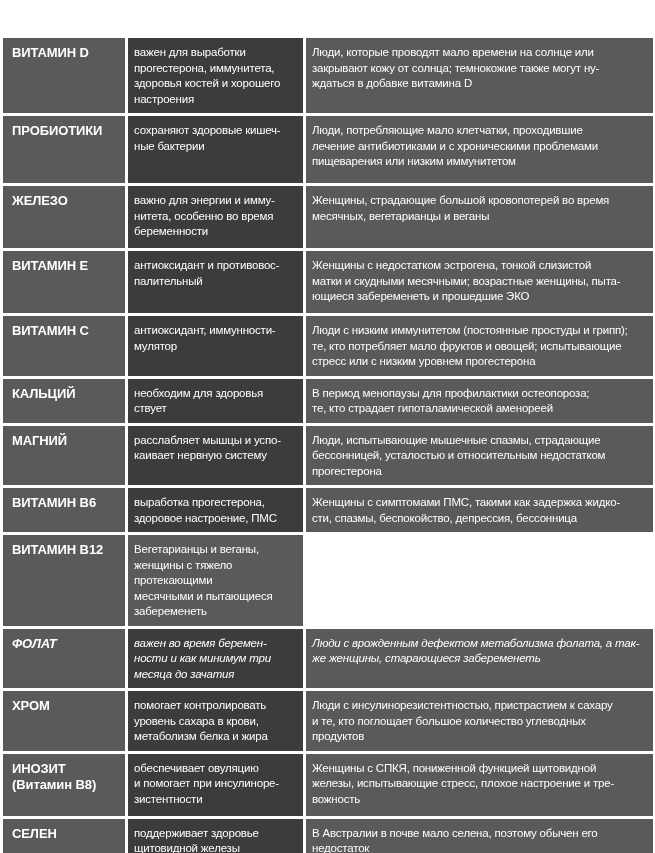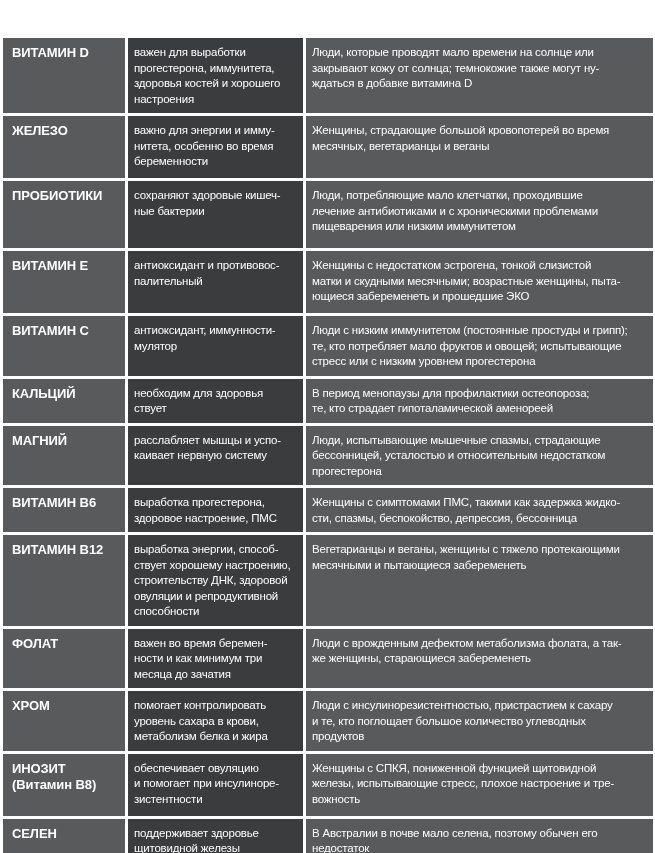--- a/index.html
+++ b/index.html
@@ -52,36 +52,36 @@
       <div class="cell c1">ВИТАМИН D</div>
       <div class="cell c2">важен для выработки
 прогестерона, иммунитета,
 здоровья костей и хорошего
 настроения</div>
       <div class="cell c3">Люди, которые проводят мало времени на солнце или
 закрывают кожу от солнца; темнокожие также могут ну-
 ждаться в добавке витамина D</div>
     </div>
 
+    <div class="row" style="min-height: 67px;">
+      <div class="cell c1">ПРОБИОТИКИ</div>
+      <div class="cell c2">сохраняют здоровые кишеч-
+ные бактерии</div>
+      <div class="cell c3">Люди, потребляющие мало клетчатки, проходившие
+лечение антибиотиками и с хроническими проблемами
+пищеварения или низким иммунитетом</div>
+    </div>
+
     <div class="row" style="min-height: 62px;">
       <div class="cell c1">ЖЕЛЕЗО</div>
       <div class="cell c2">важно для энергии и имму-
 нитета, особенно во время
 беременности</div>
       <div class="cell c3">Женщины, страдающие большой кровопотерей во время
 месячных, вегетарианцы и веганы</div>
-    </div>
-
-    <div class="row" style="min-height: 67px;">
-      <div class="cell c1">ПРОБИОТИКИ</div>
-      <div class="cell c2">сохраняют здоровые кишеч-
-ные бактерии</div>
-      <div class="cell c3">Люди, потребляющие мало клетчатки, проходившие
-лечение антибиотиками и с хроническими проблемами
-пищеварения или низким иммунитетом</div>
     </div>
 
     <div class="row" style="min-height: 62px;">
       <div class="cell c1">ВИТАМИН E</div>
       <div class="cell c2">антиоксидант и противовос-
 палительный</div>
       <div class="cell c3">Женщины с недостатком эстрогена, тонкой слизистой
 матки и скудными месячными; возрастные женщины, пыта-
 ющиеся забеременеть и прошедшие ЭКО</div>
     </div>
@@ -115,30 +115,25 @@
     <div class="row" style="min-height: 37px;">
       <div class="cell c1">ВИТАМИН B6</div>
       <div class="cell c2">выработка прогестерона,
 здоровое настроение, ПМС</div>
       <div class="cell c3">Женщины с симптомами ПМС, такими как задержка жидко-
 сти, спазмы, беспокойство, депрессия, бессонница</div>
     </div>
 
     <div class="row" style="min-height: 77px;">
       <div class="cell c1">ВИТАМИН B12</div>
-      <div class="cell c2">выработка энергии, способ-
-ствует хорошему настроению,
-строительству ДНК, здоровой
-овуляции и репродуктивной
-способности</div>
       <div class="cell c3">Вегетарианцы и веганы, женщины с тяжело протекающими
 месячными и пытающиеся забеременеть</div>
     </div>
 
-    <div class="row" style="min-height: 47px;">
+    <div class="row" style="min-height: 47px; font-style: italic;">
       <div class="cell c1">ФОЛАТ</div>
       <div class="cell c2">важен во время беремен-
 ности и как минимум три
 месяца до зачатия</div>
       <div class="cell c3">Люди с врожденным дефектом метаболизма фолата, а так-
 же женщины, старающиеся забеременеть</div>
     </div>
 
     <div class="row" style="min-height: 57px;">
       <div class="cell c1">ХРОМ</div>

